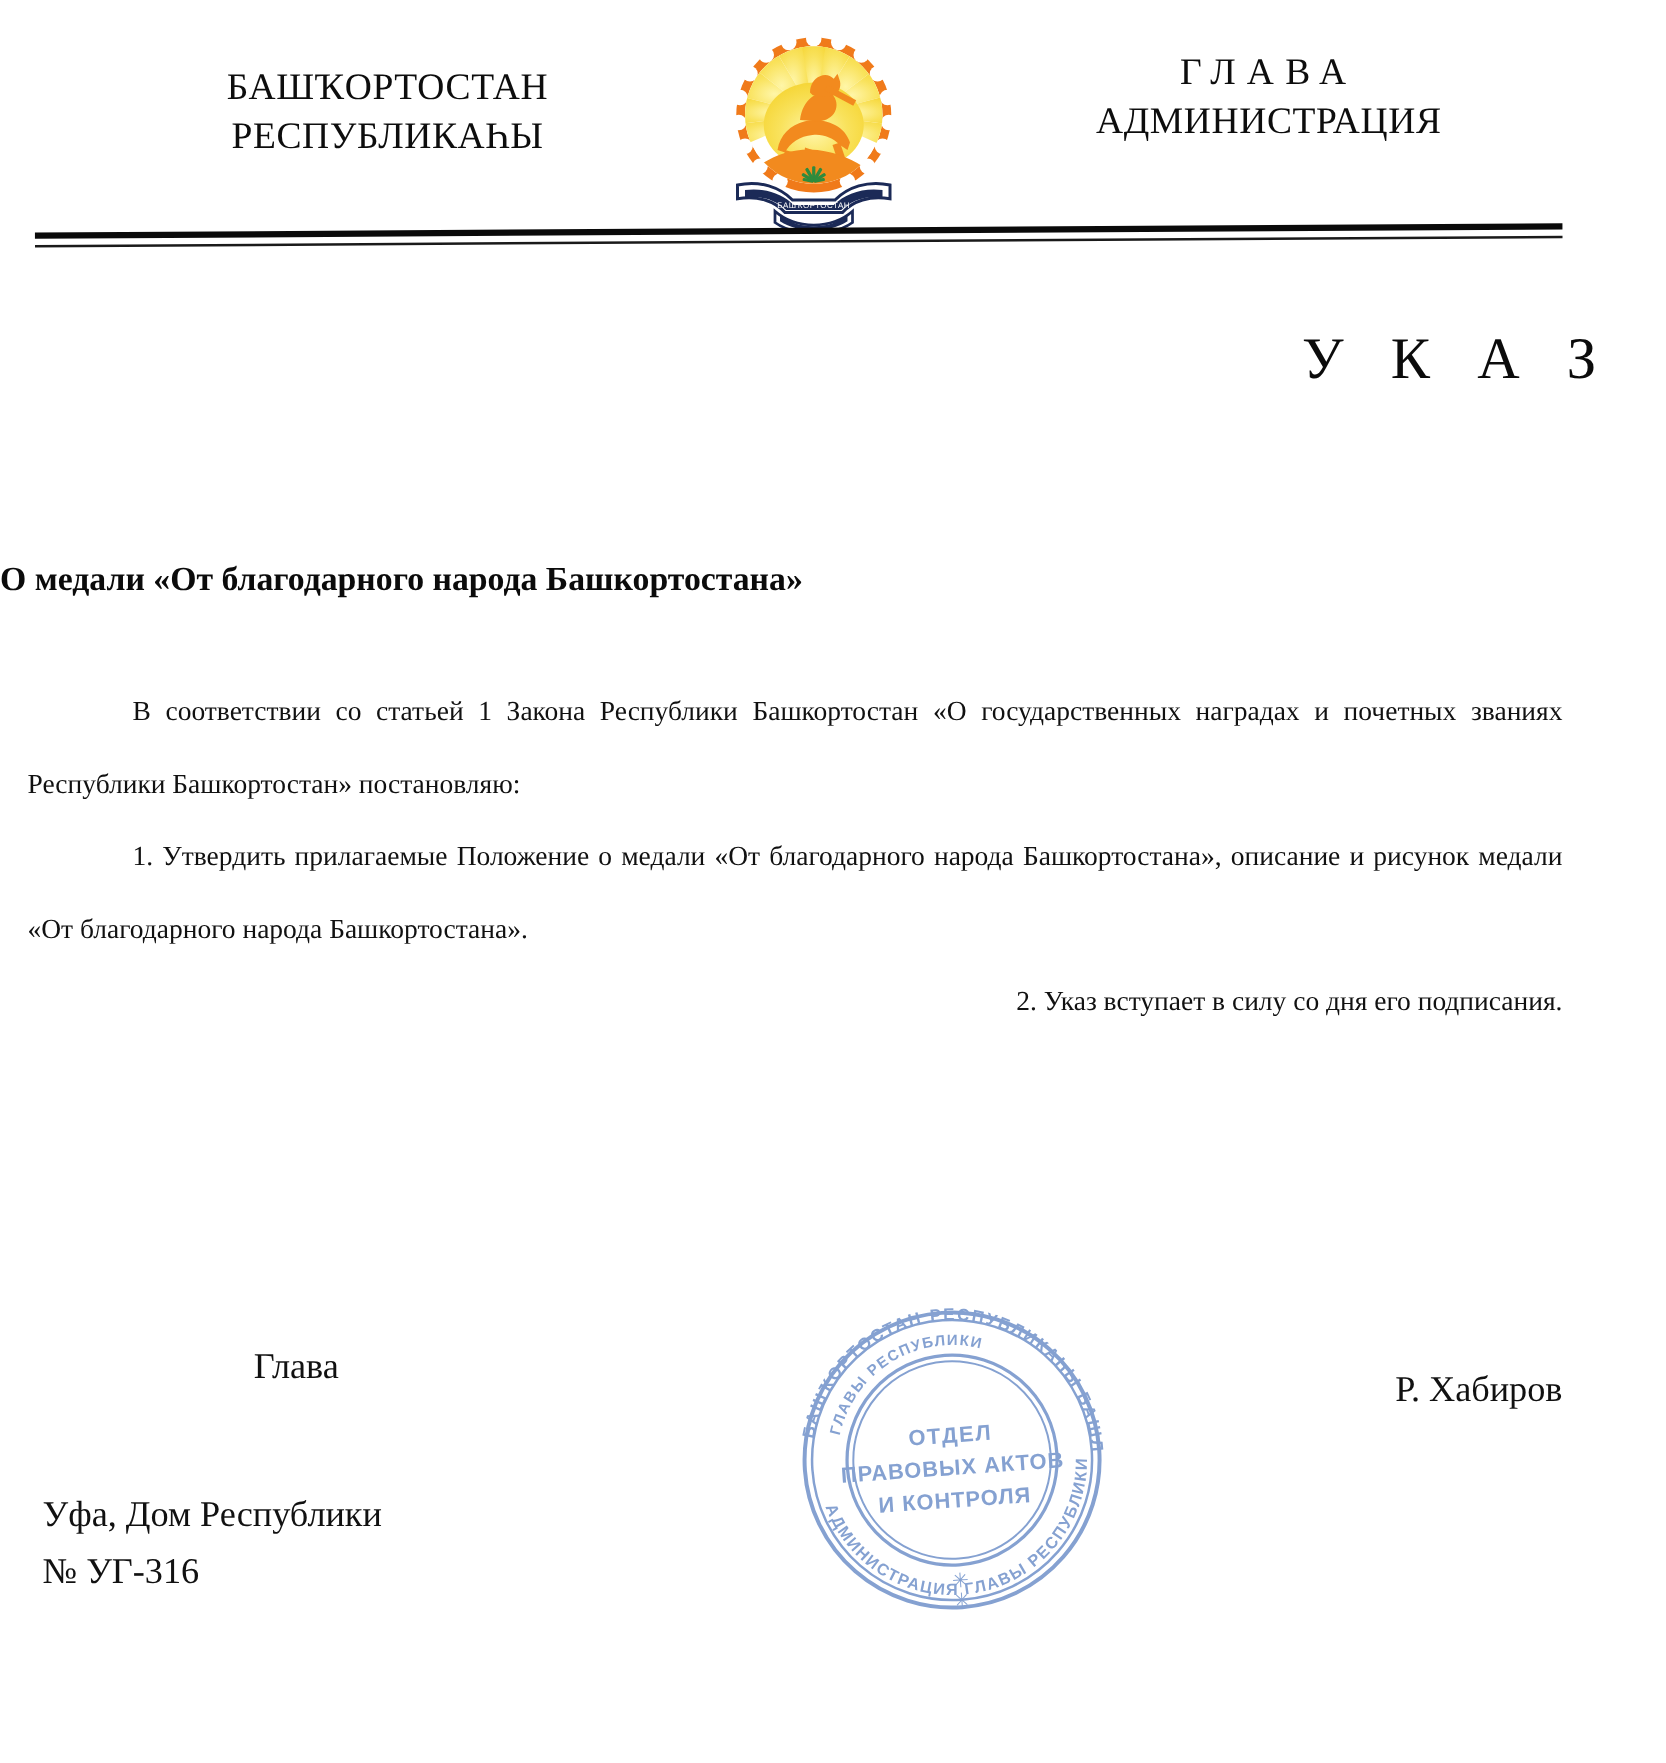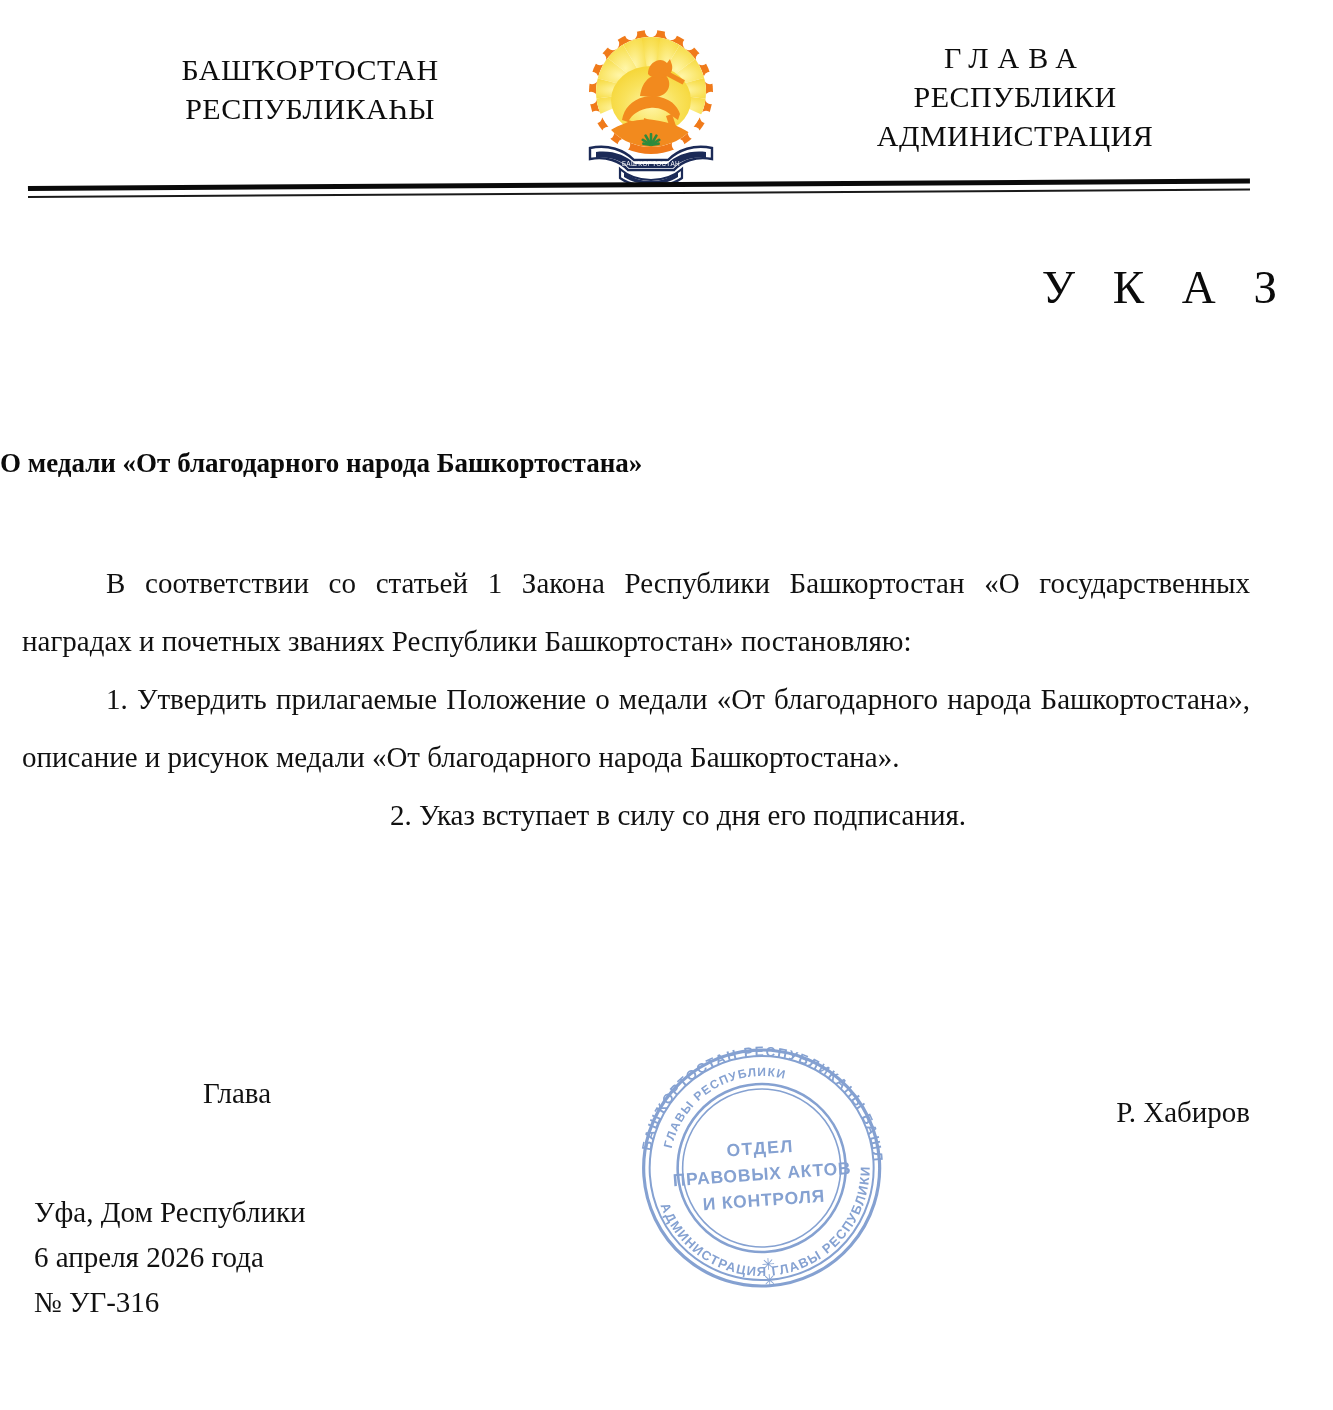--- a/index.html
+++ b/index.html
@@ -104,33 +104,33 @@
     font-size: 27px;
     font-weight: bold;
     color: #0b0b0b;
     white-space: nowrap;
   }
 
   
   .body-text {
     position: absolute;
     left: 22px;
-    top: 554px;
+    top: 540px;
     width: 1228px;
-    font-size: 29px;
+    font-size: 22px;
     line-height: 58px;
     color: #111111;
   }
   .para {
     margin: 0 0 0 0;
     text-indent: 84px;
     text-align: justify;
     text-justify: inter-word;
   }
-  .para.last-left { text-align: center; }
+  .para.last-left { text-align: right; }
   .para + .para { margin-top: 0; }
 
   
   .sig-block {
     position: absolute;
     left: 22px;
     top: 1072px;
     width: 430px;
     text-align: center;
     font-size: 29px;
@@ -173,21 +173,20 @@
 
 <div class="letterhead">
 
   <div class="lh-block lh-left">
     <span class="lh-line">БАШҠОРТОСТАН</span>
     <span class="lh-line">РЕСПУБЛИКАҺЫ</span>
   </div>
 
   <div class="lh-block lh-right">
     <span class="lh-line lh-spaced2">ГЛАВА</span>
-    <span class="lh-line">РЕСПУБЛИКИ</span>
     <span class="lh-line">АДМИНИСТРАЦИЯ</span>
   </div>
 
   <div class="emblem">
     <svg viewBox="0 0 146 160" width="146" height="160" aria-hidden="true">
       <defs>
         <clipPath id="discClip">
             <circle cx="73" cy="68" r="55"></circle>
           </clipPath>
         <radialGradient id="sunGrad" cx="50%" cy="58%" r="62%">
@@ -299,21 +298,20 @@
   <p class="para last-left">2. Указ вступает в силу со дня его подписания.</p>
 </div>
 
 <div class="sig-block">
   <div>Глава</div>
 </div>
 <div class="signer-name">Р. Хабиров</div>
 
 <div class="footer-block">
   <span class="footer-line">Уфа, Дом Республики</span>
-  <span class="footer-line">6 апреля 2026 года</span>
   <span class="footer-line">№ УГ-316</span>
 </div>
 
 <div class="stamp">
   <svg viewBox="0 0 252 262" width="252" height="262" aria-hidden="true">
     <defs>
       <path id="ringOuterTop" d="M 126 252 m -112 -126 a 112 112 0 1 1 224 0" fill="none"></path>
       <path id="ringOuterBot" d="M 18 126 a 108 108 0 0 0 216 0" fill="none"></path>
       <path id="ringInnerTop" d="M 126 236 m -92 -110 a 92 92 0 1 1 184 0" fill="none"></path>
       <path id="ringInnerBot" d="M 38 126 a 88 88 0 0 0 176 0" fill="none"></path>

